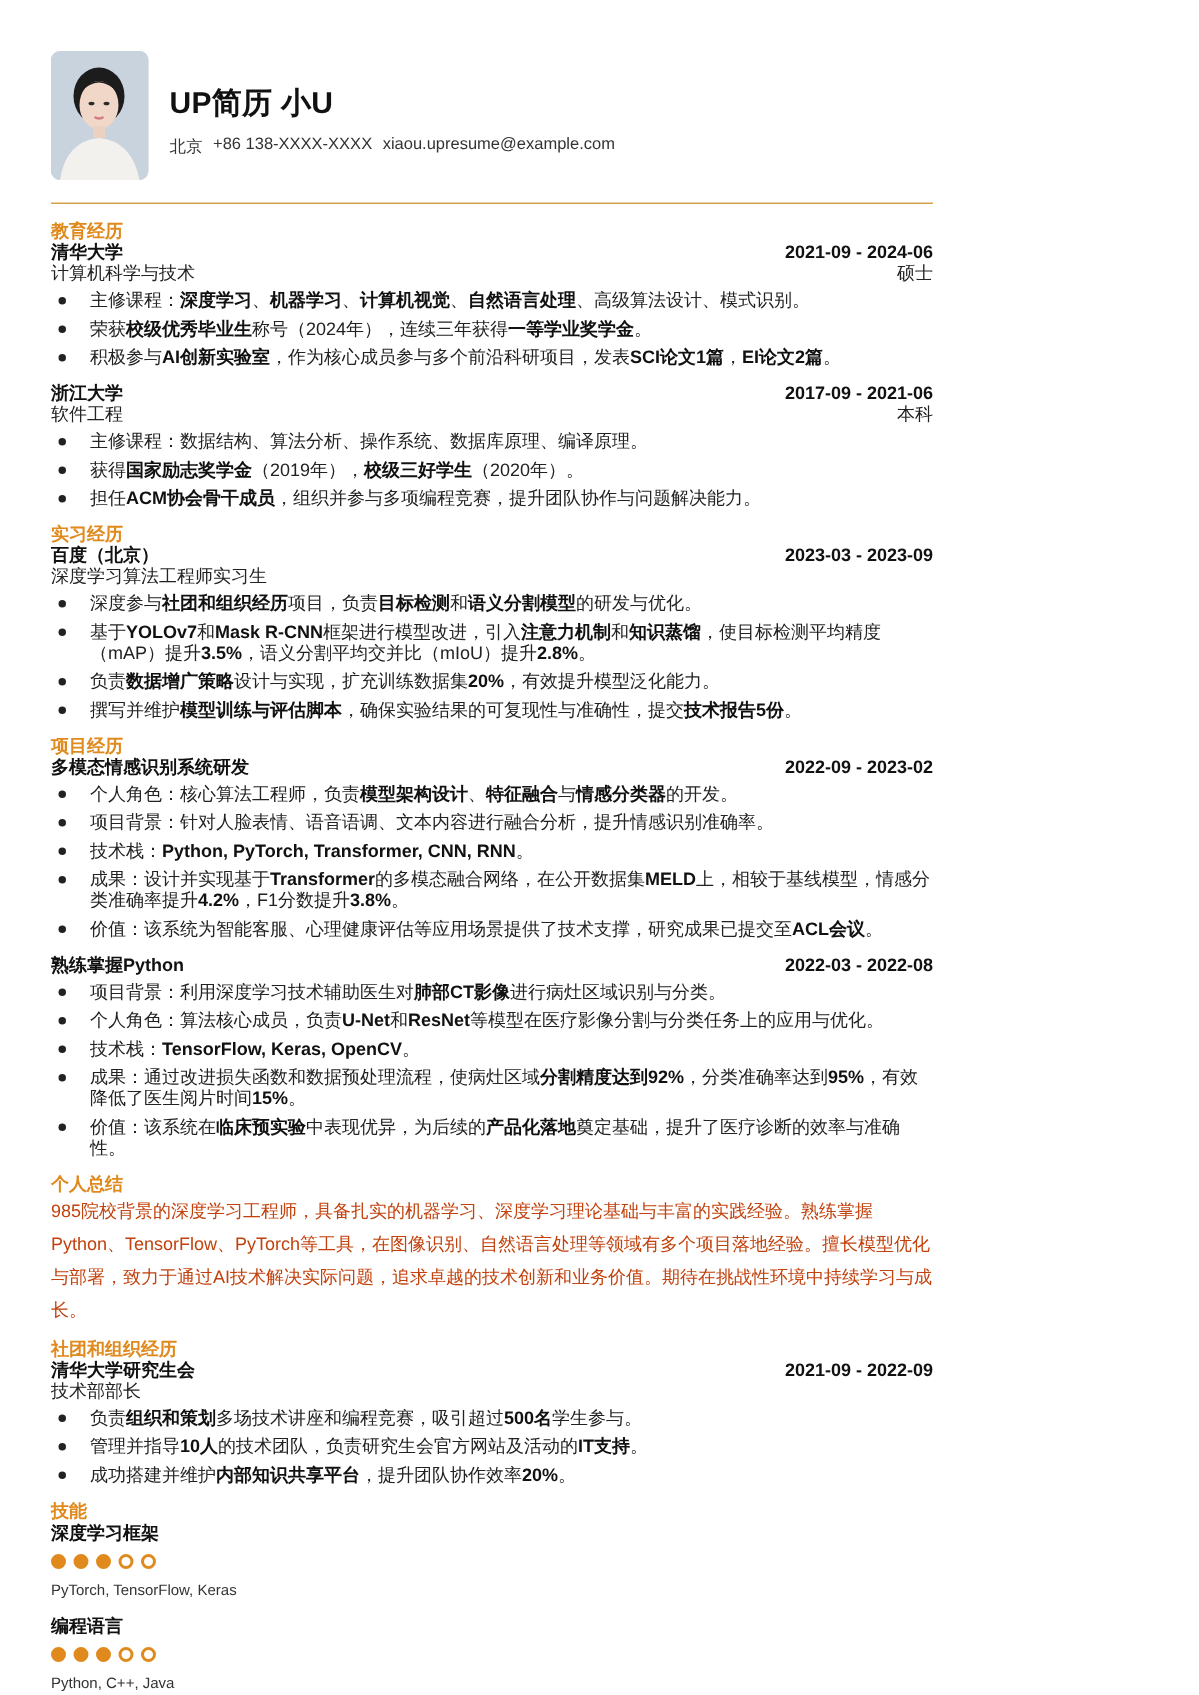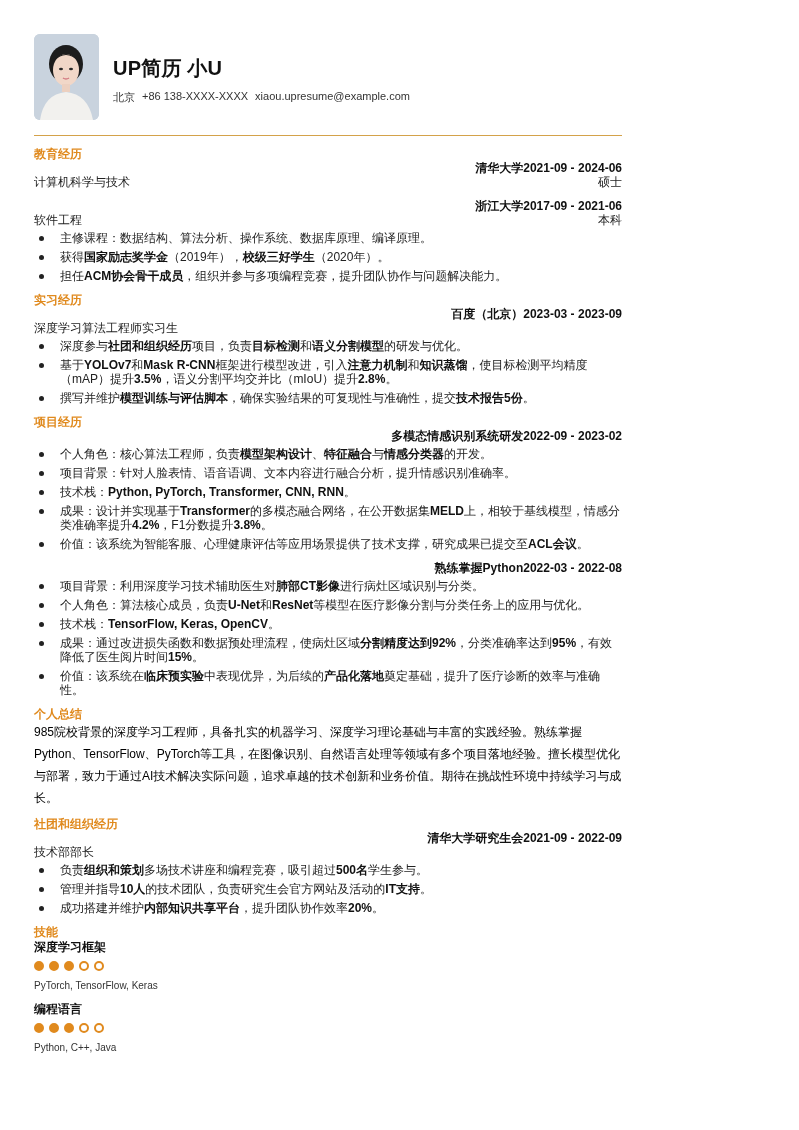--- a/index.html
+++ b/index.html
@@ -12,29 +12,29 @@
   .photo svg { display: block; }
   .header-text { margin-left: 14px; margin-top: 6px; }
   .name { font-size: 20px; font-weight: 700; color: #111; letter-spacing: 0.2px; }
   .contact { margin-top: 8px; font-size: 11px; color: #333; display: flex; gap: 7px; }
 
   .divider { position: absolute; left: 34px; right: 34px; top: 135px; height: 1px; background: #d4a24a; }
 
   .content { position: absolute; left: 34px; right: 34px; top: 147px; }
   .section-title { font-size: 12px; font-weight: 700; color: #e08a1e; line-height: 14px; }
   .entry { margin-bottom: 10px; }
-  .entry-head { display: flex; justify-content: flex-end; line-height: 14px; }
+  .entry-head { display: flex; justify-content: space-between; line-height: 14px; }
   .entry-title { font-weight: 700; font-size: 12px; color: #111; }
   .entry-date { font-weight: 700; font-size: 12px; color: #111; }
   .entry-sub { display: flex; justify-content: space-between; line-height: 14px; font-size: 12px; color: #222; }
   .bullets { list-style: none; margin-top: 4px; }
   .bullets li { position: relative; padding-left: 26px; font-size: 12px; line-height: 14px; margin-bottom: 5px; color: #222; }
   .bullets li::before { content: ""; position: absolute; left: 5px; top: 5px; width: 5px; height: 5px; border-radius: 50%; background: #222; }
   .bullets b { font-weight: 700; color: #111; }
-  .summary { font-size: 12px; line-height: 22px; color: #000000; margin-bottom: 8px; }
+  .summary { font-size: 12px; line-height: 22px; color: #c2410c; margin-bottom: 8px; }
 
   .skill-name { font-weight: 700; font-size: 12px; color: #111; line-height: 16px; }
   .dots { display: flex; gap: 5px; margin: 6px 0 8px; }
   .dot { width: 10px; height: 10px; border-radius: 50%; border: 2px solid #e08a1e; }
   .dot.on { background: #e08a1e; }
   .skill-items { font-size: 10px; color: #333; line-height: 14px; margin-bottom: 8px; }
 </style>
 </head>
 <body>
 
@@ -72,20 +72,25 @@
       <div class="section-title">教育经历</div>
       <div class="entry">
         <div class="entry-head">
           <span class="entry-title">清华大学</span>
           <span class="entry-date">2021-09 - 2024-06</span>
         </div>
         <div class="entry-sub">
           <span>计算机科学与技术</span>
           <span>硕士</span>
         </div>
+        <ul class="bullets">
+          <li>主修课程：<b>深度学习</b>、<b>机器学习</b>、<b>计算机视觉</b>、<b>自然语言处理</b>、高级算法设计、模式识别。</li>
+          <li>荣获<b>校级优秀毕业生</b>称号（2024年），连续三年获得<b>一等学业奖学金</b>。</li>
+          <li>积极参与<b>AI创新实验室</b>，作为核心成员参与多个前沿科研项目，发表<b>SCI论文1篇</b>，<b>EI论文2篇</b>。</li>
+        </ul>
       </div>
       <div class="entry">
         <div class="entry-head">
           <span class="entry-title">浙江大学</span>
           <span class="entry-date">2017-09 - 2021-06</span>
         </div>
         <div class="entry-sub">
           <span>软件工程</span>
           <span>本科</span>
         </div>
@@ -103,20 +108,21 @@
         <div class="entry-head">
           <span class="entry-title">百度（北京）</span>
           <span class="entry-date">2023-03 - 2023-09</span>
         </div>
         <div class="entry-sub">
           <span>深度学习算法工程师实习生</span>
         </div>
         <ul class="bullets">
           <li>深度参与<b>社团和组织经历</b>项目，负责<b>目标检测</b>和<b>语义分割模型</b>的研发与优化。</li>
           <li>基于<b>YOLOv7</b>和<b>Mask R-CNN</b>框架进行模型改进，引入<b>注意力机制</b>和<b>知识蒸馏</b>，使目标检测平均精度（mAP）提升<b>3.5%</b>，语义分割平均交并比（mIoU）提升<b>2.8%</b>。</li>
+          <li>负责<b>数据增广策略</b>设计与实现，扩充训练数据集<b>20%</b>，有效提升模型泛化能力。</li>
           <li>撰写并维护<b>模型训练与评估脚本</b>，确保实验结果的可复现性与准确性，提交<b>技术报告5份</b>。</li>
         </ul>
       </div>
     </div>
 
     <div class="section">
       <div class="section-title">项目经历</div>
       <div class="entry">
         <div class="entry-head">
           <span class="entry-title">多模态情感识别系统研发</span>

